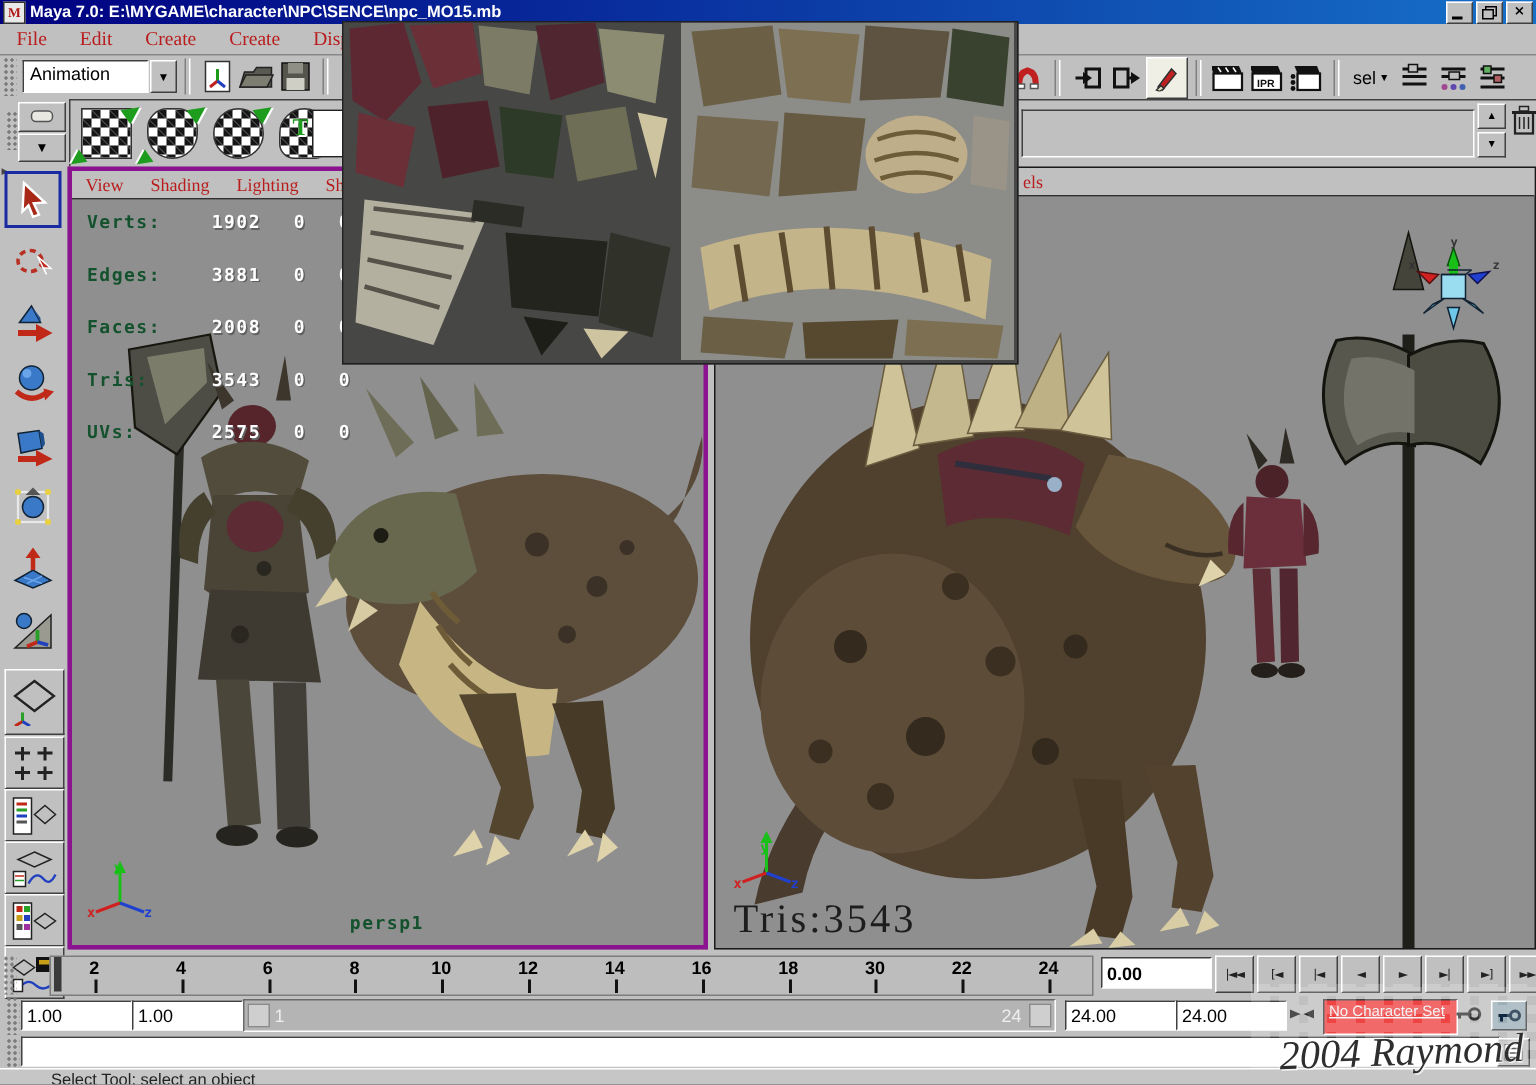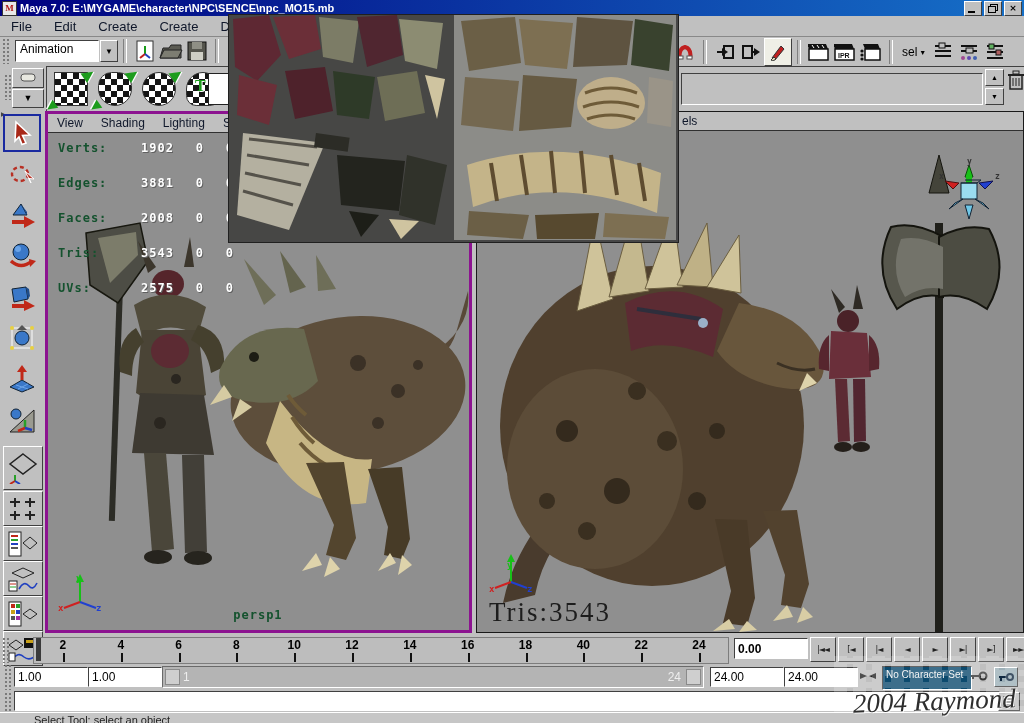--- a/index.html
+++ b/index.html
@@ -15,21 +15,21 @@
   .mayaicon{width:13px;height:13px;margin:0 3px 0 2px;background:#e8e8e8;border:1px solid #333;display:flex;align-items:center;justify-content:center;
        color:#b01818;font:bold 9px "Liberation Serif",serif;}
   .winbtns{margin-left:auto;display:flex;gap:2px;margin-right:2px;}
   .winbtn{width:16px;height:13px;background:#c0c0c0;border-top:1px solid #fff;border-left:1px solid #fff;border-right:1px solid #404040;border-bottom:1px solid #404040;
        position:relative;font:bold 9px "DejaVu Sans",sans-serif;color:#000;text-align:center;line-height:12px;}
   .min-glyph{position:absolute;left:3px;bottom:2px;width:7px;height:2px;background:#000;}
   .res-glyph{position:absolute;left:5px;top:2px;width:6px;height:5px;border:1px solid #000;background:#c0c0c0;}
   .res-glyph2{position:absolute;left:3px;top:4px;width:6px;height:5px;border:1px solid #000;background:#c0c0c0;}
   
   .menubar{position:absolute;left:0;top:16px;width:1024px;height:20px;background:#c0c0c0;border-bottom:1px solid #888;display:flex;align-items:center;font:13px "Liberation Sans",sans-serif;}
-  .menuitem{padding:1px 11px;color:#0f172a;}
+  .menuitem{padding:1px 11px;color:#b91c1c;font-family:Liberation Serif, serif;}
   
   .row-toolbar{position:absolute;left:0;top:36px;width:1024px;height:30px;display:flex;align-items:center;}
   .row-shelf{position:absolute;left:0;top:66px;width:1024px;height:44px;}
   .vhandle{width:9px;height:26px;margin:0 2px;background-image:radial-gradient(#7a7a7a 1px,transparent 1.2px);background-size:4px 4px;}
   .sep{width:2px;height:24px;border-left:1px solid #808080;border-right:1px solid #fff;margin:0 5px;}
   .tbtn{width:26px;height:26px;display:flex;align-items:center;justify-content:center;position:relative;}
   .tbtn.lit{background:#efefe6;border-top:1px solid #fff;border-left:1px solid #fff;border-right:1px solid #404040;border-bottom:1px solid #404040;}
   .dd{display:flex;align-items:center;margin-left:2px;}
   .ddtext{width:74px;height:18px;background:#fff;border-top:1px solid #404040;border-left:1px solid #404040;border-right:1px solid #fff;border-bottom:1px solid #fff;
        font:12px "Liberation Sans",sans-serif;padding:1px 4px;}
@@ -86,21 +86,21 @@
   .pbbtn{width:24px;height:23px;display:flex;align-items:center;justify-content:center;
        font:8px "DejaVu Sans",sans-serif;letter-spacing:-1px;color:#222;}
   
   .row-range{position:absolute;left:0;top:664px;width:820px;height:26px;}
   .rfield{position:absolute;top:3px;width:66px;height:16px;}
   .rangebar{position:absolute;left:162px;top:2px;width:540px;height:20px;background:#b4b4b4;border-top:1px solid #6a6a6a;border-left:1px solid #6a6a6a;border-right:1px solid #fff;border-bottom:1px solid #fff;}
   .rhandle{position:absolute;top:2px;width:13px;height:14px;background:#cfcfcf;border:1px solid #8a8a8a;}
   .rlabel{position:absolute;top:3px;color:#eee;font:12px "Liberation Sans",sans-serif;}
   .csarrow{position:absolute;left:856px;top:4px;width:24px;height:16px;font-size:8px;display:flex;align-items:center;justify-content:center;color:#222;}
   .csbox{position:absolute;left:882px;top:2px;width:82px;height:18px;border-top:1px solid #404040;border-left:1px solid #404040;border-right:1px solid #fff;border-bottom:1px solid #fff;
-       font:10px "Liberation Sans",sans-serif;color:#f2f2f2;padding:2px 3px;background:#0c4a6e;white-space:nowrap;overflow:hidden;}
+       font:10px "Liberation Sans",sans-serif;color:#f2f2f2;padding:2px 3px;background:#ef4444;white-space:nowrap;overflow:hidden;text-decoration:underline;}
   .keybtn{position:absolute;left:968px;top:3px;width:22px;height:18px;display:flex;align-items:center;justify-content:center;}
   .autokey{position:absolute;left:994px;top:3px;width:22px;height:18px;display:flex;align-items:center;justify-content:center;background:#9db0b8;}
   
   .row-cmd{position:absolute;left:0;top:690px;width:1024px;height:22px;}
   .cmdinput{position:absolute;left:14px;top:1px;width:978px;height:16px;}
   .scripted{position:absolute;left:998px;top:2px;width:20px;height:17px;display:flex;align-items:center;justify-content:center;}
   .helpline{position:absolute;left:0;top:712px;width:1024px;height:11px;background:#c6c6c6;border-top:1px solid #fff;overflow:hidden;
        font:11px "Liberation Sans",sans-serif;color:#222;padding-left:34px;line-height:15px;}
   
   .raymond{position:absolute;right:8px;top:686px;z-index:60;font:italic 27px "Liberation Serif",serif;color:#2e2e2e;
@@ -706,21 +706,21 @@
         </div>
       <div class="tcell">
           <span class="num">16</span>
           <i class="tick"></i>
         </div>
       <div class="tcell">
           <span class="num">18</span>
           <i class="tick"></i>
         </div>
       <div class="tcell">
-          <span class="num">40</span>
+          <span class="num">30</span>
           <i class="tick"></i>
         </div>
       <div class="tcell">
           <span class="num">22</span>
           <i class="tick"></i>
         </div>
       <div class="tcell">
           <span class="num">24</span>
           <i class="tick"></i>
         </div>

